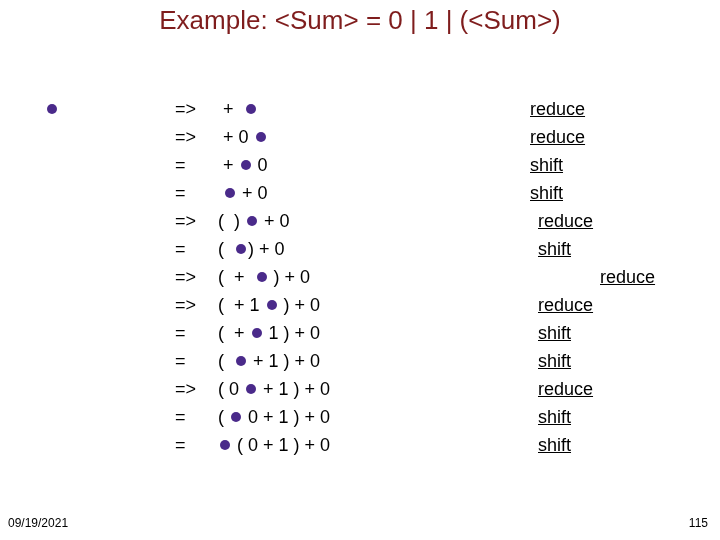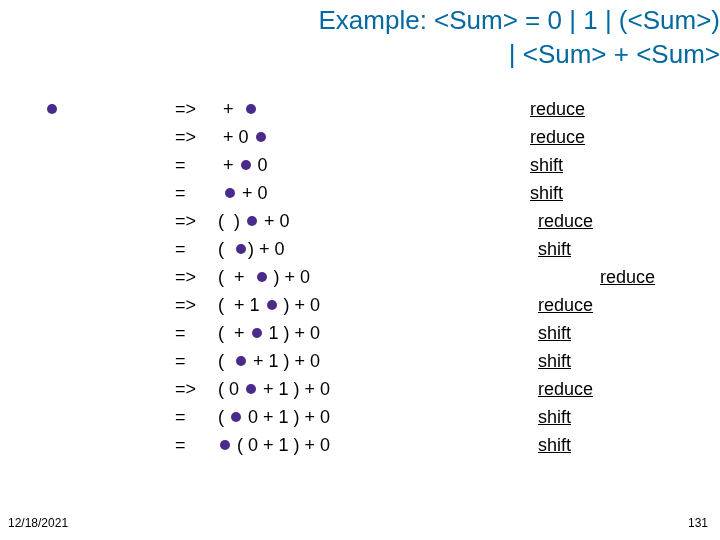--- a/index.html
+++ b/index.html
@@ -6,22 +6,22 @@
     margin: 0;
     padding: 0;
     width: 720px;
     height: 540px;
     background: #fff;
     font-family: Verdana, Geneva, sans-serif;
     position: relative;
     overflow: hidden;
   }
   .title {
-    text-align: right;
-    color: #0369a1;
+    text-align: center;
+    color: #7f1d1d;
     font-size: 26px;
     line-height: 1.3;
     padding-top: 4px;
     font-family: "Comic Sans MS", "Comic Sans", cursive, sans-serif;
     font-weight: 400;
   }
   .content {
     position: absolute;
     top: 96px;
     left: 40px;
@@ -74,33 +74,32 @@
     bottom: 10px;
     font-size: 12px;
     color: #000;
   }
 </style>
 </head>
 <body>
 
 <div class="title">
   <div>Example: &lt;Sum&gt; = 0 | 1 | (&lt;Sum&gt;)</div>
-  <div>| &lt;Sum&gt; + &lt;Sum&gt;</div>
 </div>
 
 <div class="content" id="deriv">
     <div class="row"><span class="lhs"><sum> <span class="dot"></span></sum></span><span class="arrow">=&gt;</span><span class="mid"><sum> + <sum> <span class="dot"></span></sum></sum></span><span class="op">reduce</span></div>
     <div class="row"><span class="arrow">=&gt;</span><span class="mid"><sum> + 0 <span class="dot"></span></sum></span><span class="op">reduce</span></div>
     <div class="row"><span class="arrow">=</span><span class="mid"><sum> + <span class="dot"></span> 0</sum></span><span class="op">shift</span></div>
     <div class="row"><span class="arrow">=</span><span class="mid"><sum> <span class="dot"></span> + 0</sum></span><span class="op">shift</span></div>
     <div class="row"><span class="arrow">=&gt;</span><span class="mid">( <sum> ) <span class="dot"></span> + 0</sum></span><span class="op" style="left: 498px;">reduce</span></div>
     <div class="row"><span class="arrow">=</span><span class="mid">( <sum> <span class="dot"></span>) + 0</sum></span><span class="op" style="left: 498px;">shift</span></div>
     <div class="row"><span class="arrow">=&gt;</span><span class="mid">( <sum> + <sum> <span class="dot"></span> ) + 0</sum></sum></span><span class="op" style="left: 560px;">reduce</span></div>
     <div class="row"><span class="arrow">=&gt;</span><span class="mid">( <sum> + 1 <span class="dot"></span> ) + 0</sum></span><span class="op" style="left: 498px;">reduce</span></div>
     <div class="row"><span class="arrow">=</span><span class="mid">( <sum> + <span class="dot"></span> 1 ) + 0</sum></span><span class="op" style="left: 498px;">shift</span></div>
     <div class="row"><span class="arrow">=</span><span class="mid">( <sum> <span class="dot"></span> + 1 ) + 0</sum></span><span class="op" style="left: 498px;">shift</span></div>
     <div class="row"><span class="arrow">=&gt;</span><span class="mid">( 0 <span class="dot"></span> + 1 ) + 0</span><span class="op" style="left: 498px;">reduce</span></div>
     <div class="row"><span class="arrow">=</span><span class="mid">( <span class="dot"></span> 0 + 1 ) + 0</span><span class="op" style="left: 498px;">shift</span></div>
     <div class="row"><span class="arrow">=</span><span class="mid"><span class="dot"></span> ( 0 + 1 ) + 0</span><span class="op" style="left: 498px;">shift</span></div>
   </div>
 
-<div class="footer-date">12/18/2021</div>
-<div class="footer-num">131</div>
+<div class="footer-date">09/19/2021</div>
+<div class="footer-num">115</div>
 
 </body></html>

